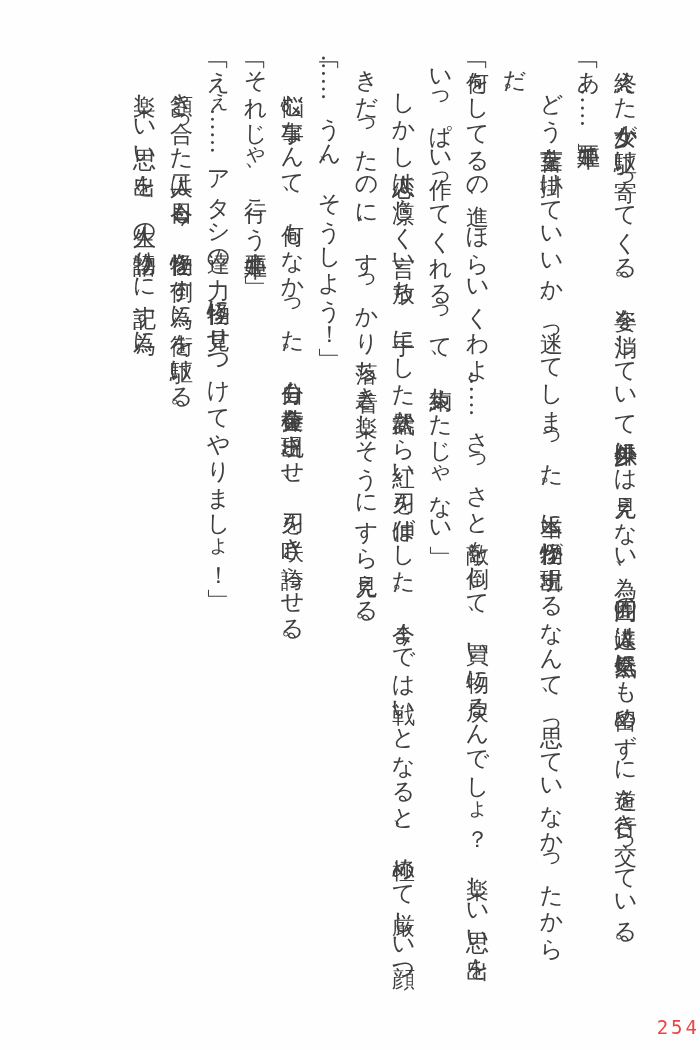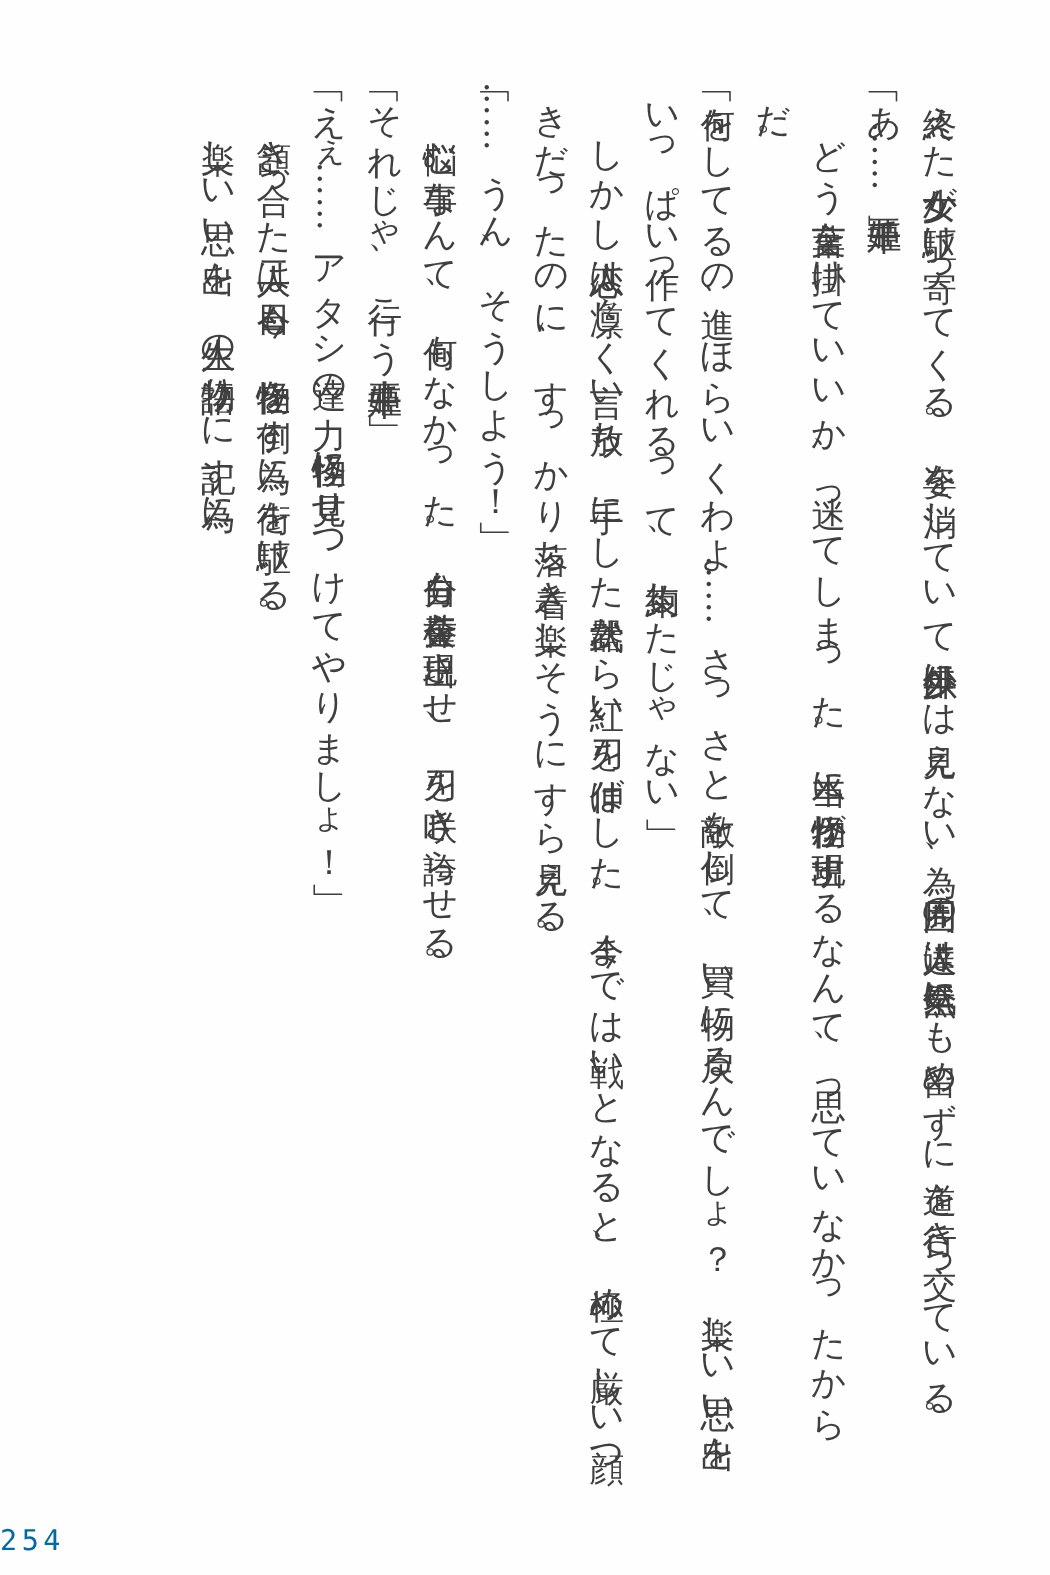--- a/index.html
+++ b/index.html
@@ -33,25 +33,25 @@
     padding: 0;
   }
   .text-area p.indent {
     text-indent: 1em;
   }
   .page-number {
     position: absolute;
     left: 0;
     right: 0;
     bottom: 12px;
-    text-align: left;
+    text-align: right;
     font-family: "DejaVu Sans Mono", "Liberation Mono", monospace;
     font-size: 19px;
     letter-spacing: 3px;
-    color: #0369a1;
+    color: #ef4444;
   }
 </style>
 </head>
 <body>
 
 <div class="page">
 
   <div class="text-area">
     <p>終えた少女が駆け寄ってくる。姿を消していて少年以外には見えない為、周囲の人達は全然気にも留めずに道を行き交っている。</p>
     <p>「あ……千亜姫」</p>

